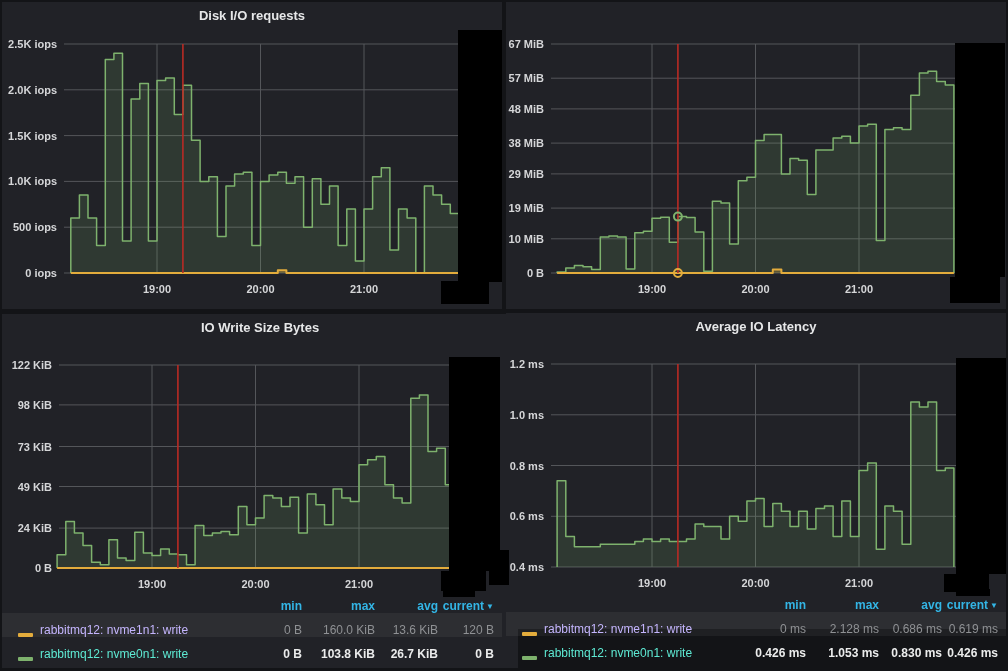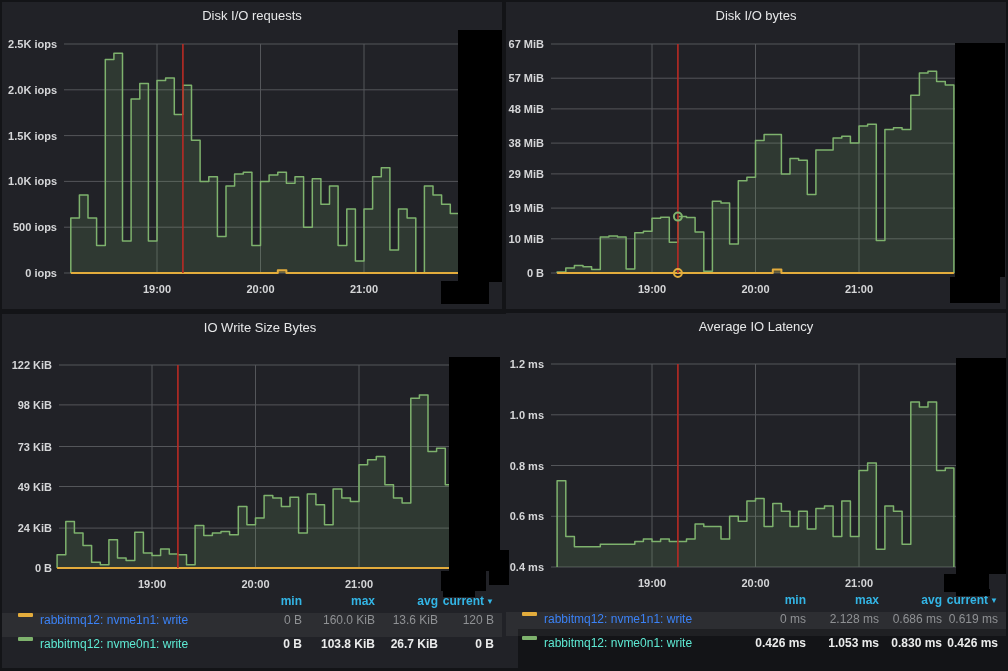--- a/index.html
+++ b/index.html
@@ -4,33 +4,33 @@
 <style>
   html,body{margin:0;padding:0}
   body{width:1008px;height:671px;background:#131417;position:relative;overflow:hidden;
        font-family:"Liberation Sans",sans-serif;}
   .panel{position:absolute;background:#212227;}
   #panel-0{left:2px;top:2px;width:500px;height:307px}
   #panel-1{left:506px;top:2px;width:500px;height:307px}
   #panel-2{left:2px;top:314px;width:516px;height:354px}
   #panel-3{left:506px;top:313px;width:500px;height:316px}
   .panel-title{height:28px;line-height:28px;text-align:center;color:#e6e7e8;
-               font-size:13px;font-weight:400;cursor:pointer;}
+               font-size:13px;font-weight:700;cursor:pointer;}
   .chart{position:absolute;left:0;top:28px;}
   .chart svg{display:block}
   .chart text{font-size:11px;fill:#d5d6d8;font-weight:600}
   .legend{position:absolute;left:0;top:278px;width:500px;height:76px;
           padding:2px 0 0 0;box-sizing:border-box;font-size:12px;color:#c8c9ca}
-  .lrow{display:flex;align-items:flex-start;height:24px;padding:0 8px 0 16px;box-sizing:border-box}
+  .lrow{display:flex;align-items:flex-end;height:24px;padding:0 8px 0 16px;box-sizing:border-box}
   .lrow.lhead{height:19px;color:#33b5e5;font-weight:700}
   .lrow.dim{background:rgba(255,255,255,0.055)}
   .lspacer{flex:1}
   .sw{width:15px;height:4px;border-radius:1px;margin-right:7px;flex:none}
   .lbl{flex:1;color:#5eead4;cursor:pointer;white-space:nowrap;overflow:hidden}
-  .dim .lbl{color:#3b82f6}
+  .dim .lbl{color:#c4b5fd}
   .cv{text-align:right;white-space:nowrap}
   .cc0{width:76px}.cc1{width:73px}.cc2{width:63px}.cc3{width:56px}
   .lrow:not(.lhead):not(.dim) .cv{color:#ebecec;font-weight:700}
   .dim .cv{color:#8f9194}
   .arrow{font-size:8px;margin-left:2px;vertical-align:1px}
   .lhead .cv{cursor:pointer}
   .redact{position:absolute;background:#000;}
 </style>
 </head>
 <body>
@@ -60,21 +60,20 @@
         <path d="M68.8,243 V188.0 H77.4 V165.1 H86.0 V188.0 H94.6 V215.5 H103.3 V29.6 H111.9 V23.2 H120.5 V210.9 H129.1 V69.0 H137.8 V53.4 H146.4 V210.9 H155.0 V50.6 H163.6 V47.9 H172.3 V84.5 H180.9 V55.2 H189.5 V110.2 H198.1 V151.4 H206.8 V146.8 H215.4 V206.4 H224.0 V156.0 H232.6 V144.1 H241.3 V142.2 H249.9 V215.5 H258.5 V151.4 H267.1 V145.0 H275.8 V142.2 H284.4 V153.2 H293.0 V146.8 H301.6 V197.2 H310.3 V148.7 H318.9 V174.3 H327.5 V156.0 H336.1 V215.5 H344.8 V178.9 H353.4 V231.1 H362.0 V178.9 H370.6 V146.8 H379.3 V137.7 H387.9 V220.1 H396.5 V178.9 H405.1 V188.0 H413.8 V243.0 H422.4 V156.0 H431.0 V165.1 H439.6 V174.3 H448.3 V183.5 H456.9 V243 Z" fill="rgba(126,178,109,0.16)" stroke="none"></path>
         <path d="M68.8,243 V188.0 H77.4 V165.1 H86.0 V188.0 H94.6 V215.5 H103.3 V29.6 H111.9 V23.2 H120.5 V210.9 H129.1 V69.0 H137.8 V53.4 H146.4 V210.9 H155.0 V50.6 H163.6 V47.9 H172.3 V84.5 H180.9 V55.2 H189.5 V110.2 H198.1 V151.4 H206.8 V146.8 H215.4 V206.4 H224.0 V156.0 H232.6 V144.1 H241.3 V142.2 H249.9 V215.5 H258.5 V151.4 H267.1 V145.0 H275.8 V142.2 H284.4 V153.2 H293.0 V146.8 H301.6 V197.2 H310.3 V148.7 H318.9 V174.3 H327.5 V156.0 H336.1 V215.5 H344.8 V178.9 H353.4 V231.1 H362.0 V178.9 H370.6 V146.8 H379.3 V137.7 H387.9 V220.1 H396.5 V178.9 H405.1 V188.0 H413.8 V243.0 H422.4 V156.0 H431.0 V165.1 H439.6 V174.3 H448.3 V183.5 H456.9 V243" fill="none" stroke="#7EB26D" stroke-width="1.5" stroke-linejoin="round"></path>
         <path d="M68.8,243 V243.0 H77.4 V243.0 H86.0 V243.0 H94.6 V243.0 H103.3 V243.0 H111.9 V243.0 H120.5 V243.0 H129.1 V243.0 H137.8 V243.0 H146.4 V243.0 H155.0 V243.0 H163.6 V243.0 H172.3 V243.0 H180.9 V243.0 H189.5 V243.0 H198.1 V243.0 H206.8 V243.0 H215.4 V243.0 H224.0 V243.0 H232.6 V243.0 H241.3 V243.0 H249.9 V243.0 H258.5 V243.0 H267.1 V243.0 H275.8 V240.3 H284.4 V243.0 H293.0 V243.0 H301.6 V243.0 H310.3 V243.0 H318.9 V243.0 H327.5 V243.0 H336.1 V243.0 H344.8 V243.0 H353.4 V243.0 H362.0 V243.0 H370.6 V243.0 H379.3 V243.0 H387.9 V243.0 H396.5 V243.0 H405.1 V243.0 H413.8 V243.0 H422.4 V243.0 H431.0 V243.0 H439.6 V243.0 H448.3 V243.0 H456.9 V243 Z" fill="rgba(227,172,60,0.25)" stroke="none"></path>
         <path d="M68.8,243 V243.0 H77.4 V243.0 H86.0 V243.0 H94.6 V243.0 H103.3 V243.0 H111.9 V243.0 H120.5 V243.0 H129.1 V243.0 H137.8 V243.0 H146.4 V243.0 H155.0 V243.0 H163.6 V243.0 H172.3 V243.0 H180.9 V243.0 H189.5 V243.0 H198.1 V243.0 H206.8 V243.0 H215.4 V243.0 H224.0 V243.0 H232.6 V243.0 H241.3 V243.0 H249.9 V243.0 H258.5 V243.0 H267.1 V243.0 H275.8 V240.3 H284.4 V243.0 H293.0 V243.0 H301.6 V243.0 H310.3 V243.0 H318.9 V243.0 H327.5 V243.0 H336.1 V243.0 H344.8 V243.0 H353.4 V243.0 H362.0 V243.0 H370.6 V243.0 H379.3 V243.0 H387.9 V243.0 H396.5 V243.0 H405.1 V243.0 H413.8 V243.0 H422.4 V243.0 H431.0 V243.0 H439.6 V243.0 H448.3 V243.0 H456.9 V243" fill="none" stroke="#E3AC3C" stroke-width="2" stroke-linejoin="round"></path>
         <line x1="180.9" y1="14" x2="180.9" y2="243" stroke="#b82b25" stroke-width="1.6"></line>
       </svg>
     </div>
 </div>
 
 <div class="panel" id="panel-1">
-  <div class="panel-title">Disk I/O bytes</div>
   <div class="chart">
       <svg width="500" height="279" viewBox="0 0 500 279">
         <line x1="45" y1="243.0" x2="489" y2="243.0" stroke="#54565a" stroke-width="1"></line>
         <text x="38" y="247.0" text-anchor="end">0 B</text>
         <line x1="45" y1="208.8" x2="489" y2="208.8" stroke="#54565a" stroke-width="1"></line>
         <text x="38" y="212.8" text-anchor="end">10 MiB</text>
         <line x1="45" y1="178.1" x2="489" y2="178.1" stroke="#54565a" stroke-width="1"></line>
         <text x="38" y="182.1" text-anchor="end">19 MiB</text>
         <line x1="45" y1="143.9" x2="489" y2="143.9" stroke="#54565a" stroke-width="1"></line>
         <text x="38" y="147.9" text-anchor="end">29 MiB</text>

